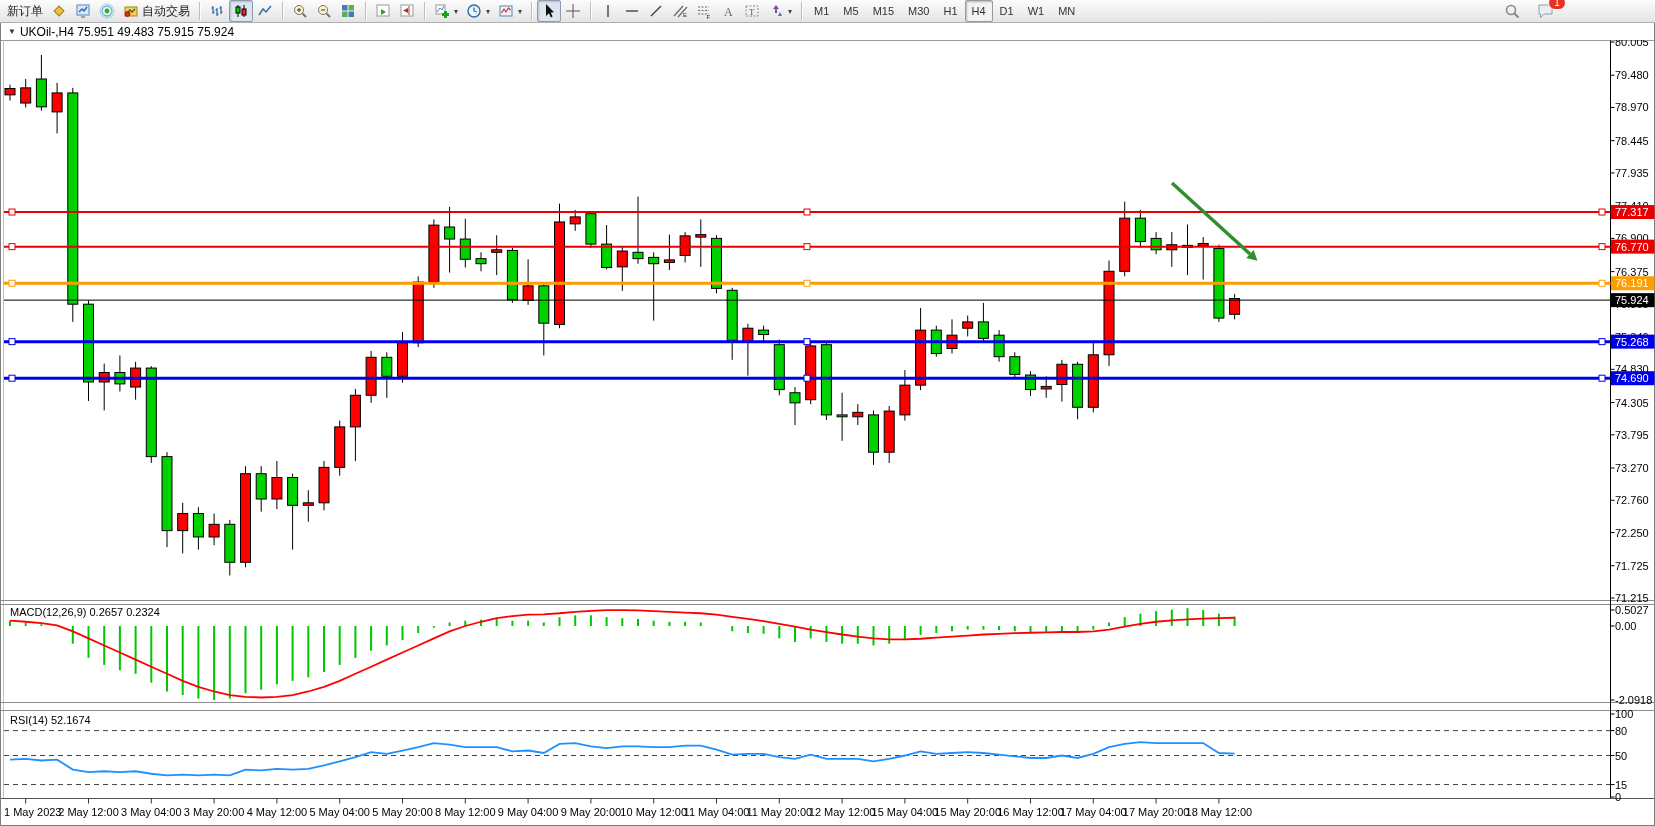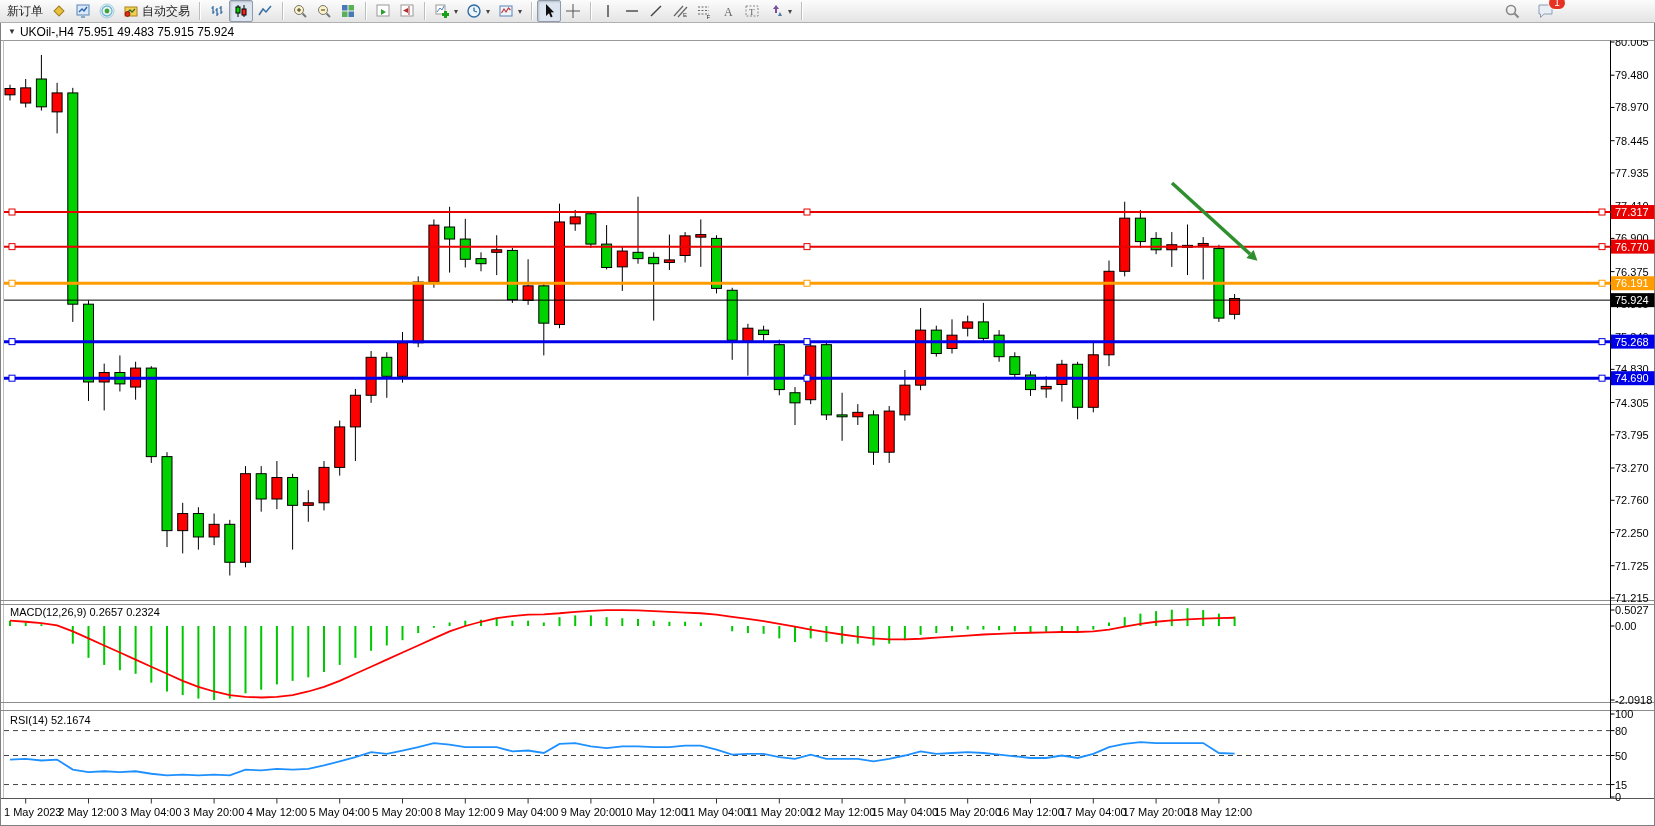--- a/index.html
+++ b/index.html
@@ -670,20 +670,31 @@
       <span>
         <svg width="16" height="16">
             <path d="M8 2 L11 6 L9 6 L9 10 L7 10 L7 6 L5 6 Z" fill="#7a4fa0"></path>
             <path d="M12 9 L14 13 L10 13 Z" fill="#4f7aa0"></path>
           </svg>
         </span>
       <span class="caret">▾</span>
     </div>
   </div>
   <div class="tsep"></div>
+  <div class="tgroup">
+    <div class="tf-btn">M1</div>
+    <div class="tf-btn">M5</div>
+    <div class="tf-btn">M15</div>
+    <div class="tf-btn">M30</div>
+    <div class="tf-btn">H1</div>
+    <div class="tf-btn active">H4</div>
+    <div class="tf-btn">D1</div>
+    <div class="tf-btn">W1</div>
+    <div class="tf-btn">MN</div>
+  </div>
   <div class="right-icons">
     <div class="tbtn">
       <span>
         <svg width="17" height="17">
             <circle cx="7" cy="7" r="4.5" fill="none" stroke="#888" stroke-width="1.6"></circle>
             <line x1="10.5" y1="10.5" x2="14.5" y2="14.5" stroke="#888" stroke-width="2.2"></line>
           </svg>
         </span>
     </div>
     <div class="tbtn badge-wrap">

